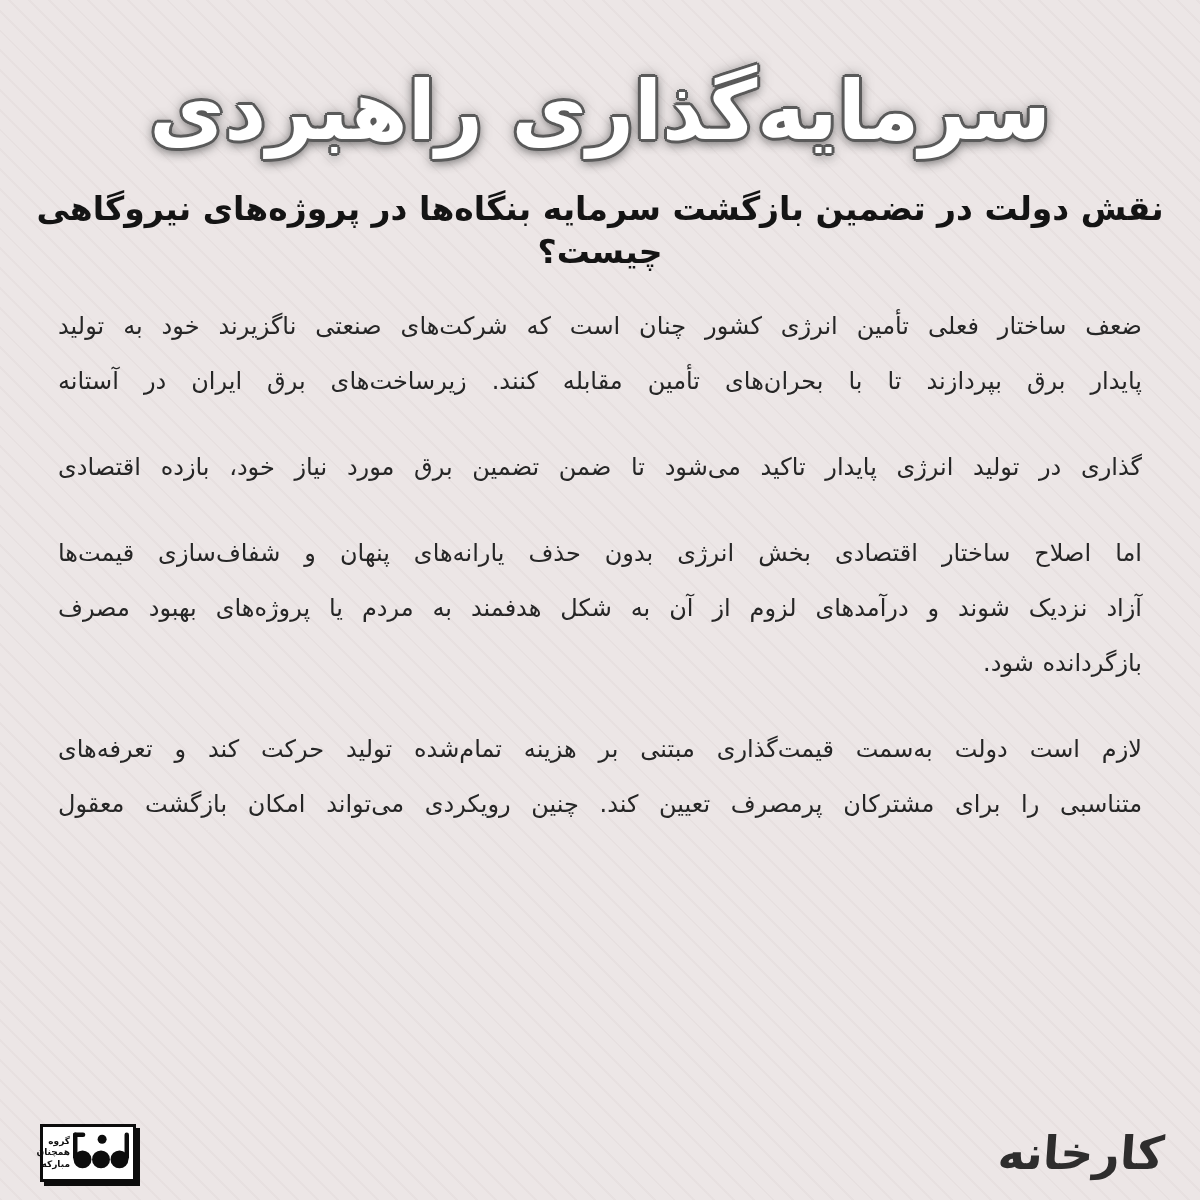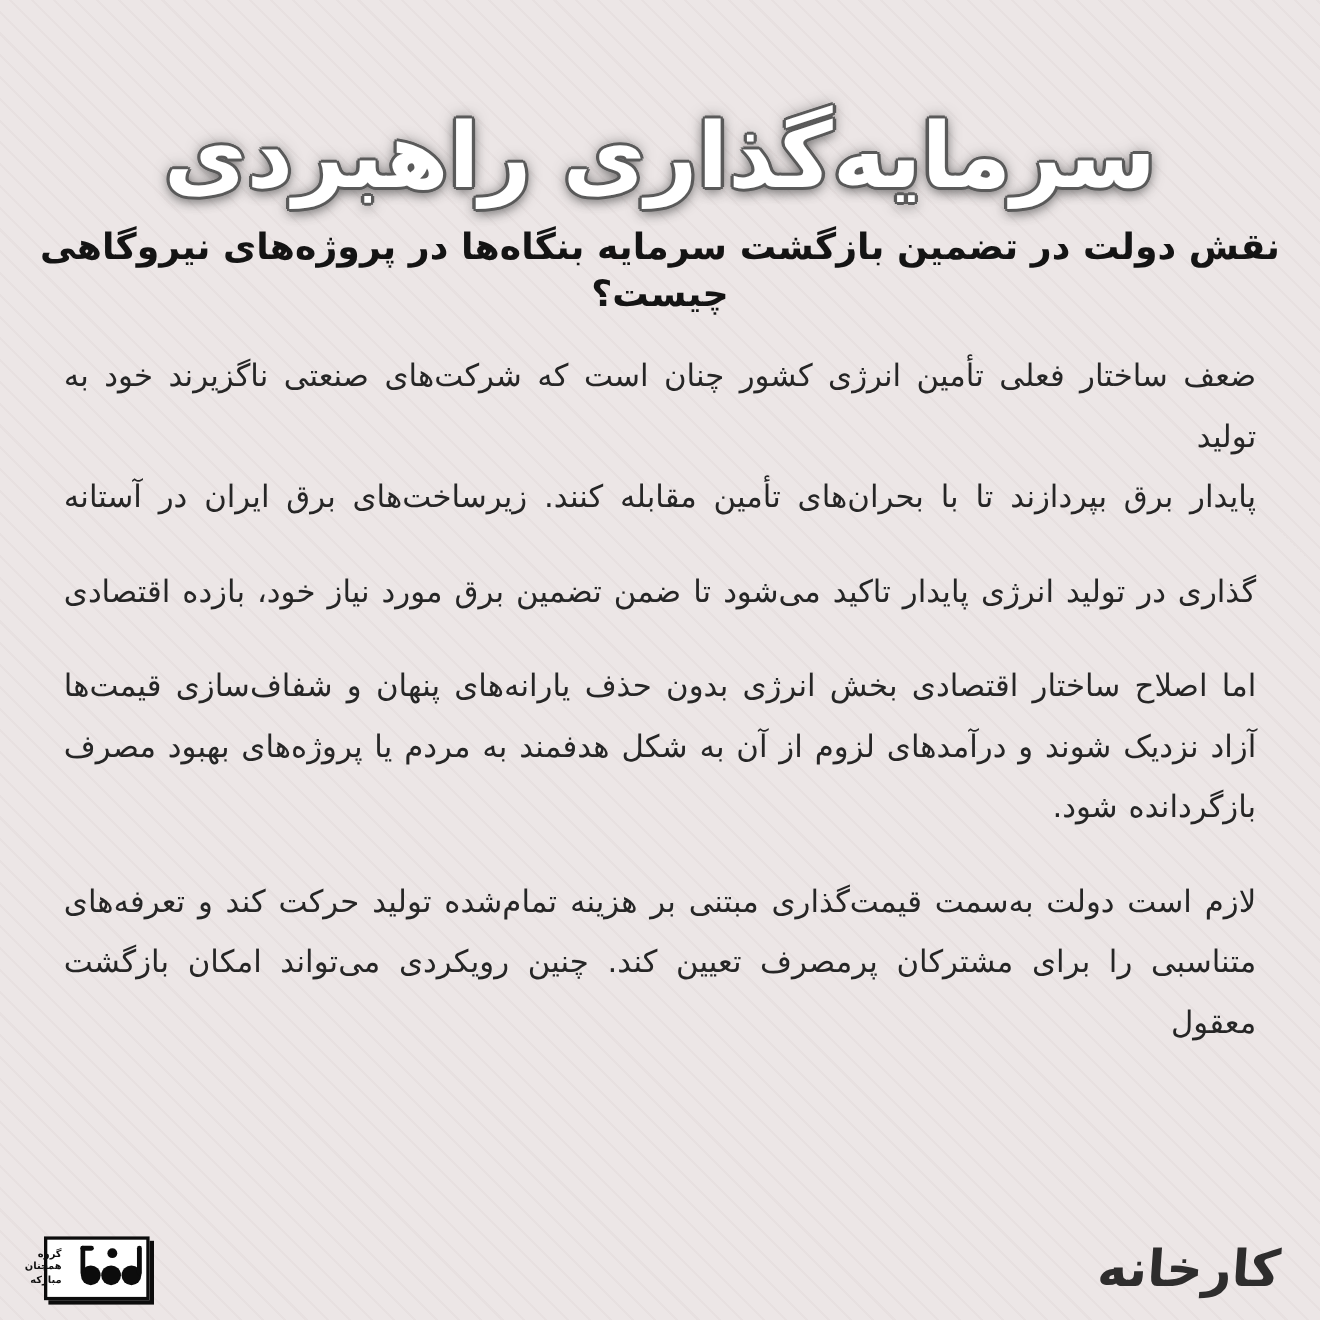--- a/index.html
+++ b/index.html
@@ -12,65 +12,65 @@
     position:relative;width:1200px;height:1200px;
     background:
       repeating-linear-gradient(45deg,
         rgba(210,198,198,.18) 0 2px,
         rgba(255,255,255,0) 2px 14px),
       #ece6e6;
     direction:rtl;
   }
   
   .title{
-    margin:0;padding-top:88px;
+    margin:0;padding-top:56px;
     text-align:center;
     font-size:82px;line-height:1.35;
     font-weight:bold;
     color:#ffffff;
     letter-spacing:0;
     text-shadow:
       -3px 0 0 #5a5a5a, 3px 0 0 #5a5a5a, 0 -3px 0 #5a5a5a, 0 3px 0 #5a5a5a,
       -2px -2px 0 #5a5a5a, 2px -2px 0 #5a5a5a, -2px 2px 0 #5a5a5a, 2px 2px 0 #5a5a5a,
       0 0 14px rgba(70,70,70,.75), 0 5px 10px rgba(70,70,70,.45);
   }
   .subtitle{
-    margin:4px 0 0;
+    margin:21px 0 0;
     text-align:center;
     font-size:33px;line-height:1.3;
     font-weight:bold;
     color:#141414;
   }
   
   .article{
     padding:26px 58px 0 58px;
     color:#262626;
   }
   .para{margin:0 0 31px 0;}
   .line{
-    font-size:28px;
+    font-size:24px;
     line-height:55px;
     text-align:justify;
     text-align-last:justify;
     word-spacing:1px;
     white-space:normal;
   }
   .line.last{
     text-align:right;
     text-align-last:auto;
   }
   .steel-logo{
     position:absolute;left:40px;bottom:18px;
     width:96px;height:58px;
     background:#ffffff;
     border:3px solid #0c0c0c;
     box-shadow:4px 4px 0 #0c0c0c;
     display:flex;align-items:center;justify-content:flex-start;
     direction:rtl;box-sizing:border-box;padding:2px 4px;
-    gap:17px;
+    gap:3px;
   }
   .steel-mark{flex:0 0 auto;}
   .steel-text{
     flex:0 0 auto;
     display:flex;flex-direction:column;justify-content:center;
     font-size:9px;line-height:1.25;font-weight:bold;color:#111;
     text-align:right;
   }
   .karkhane{
     position:absolute;bottom:20px;left:998px;

